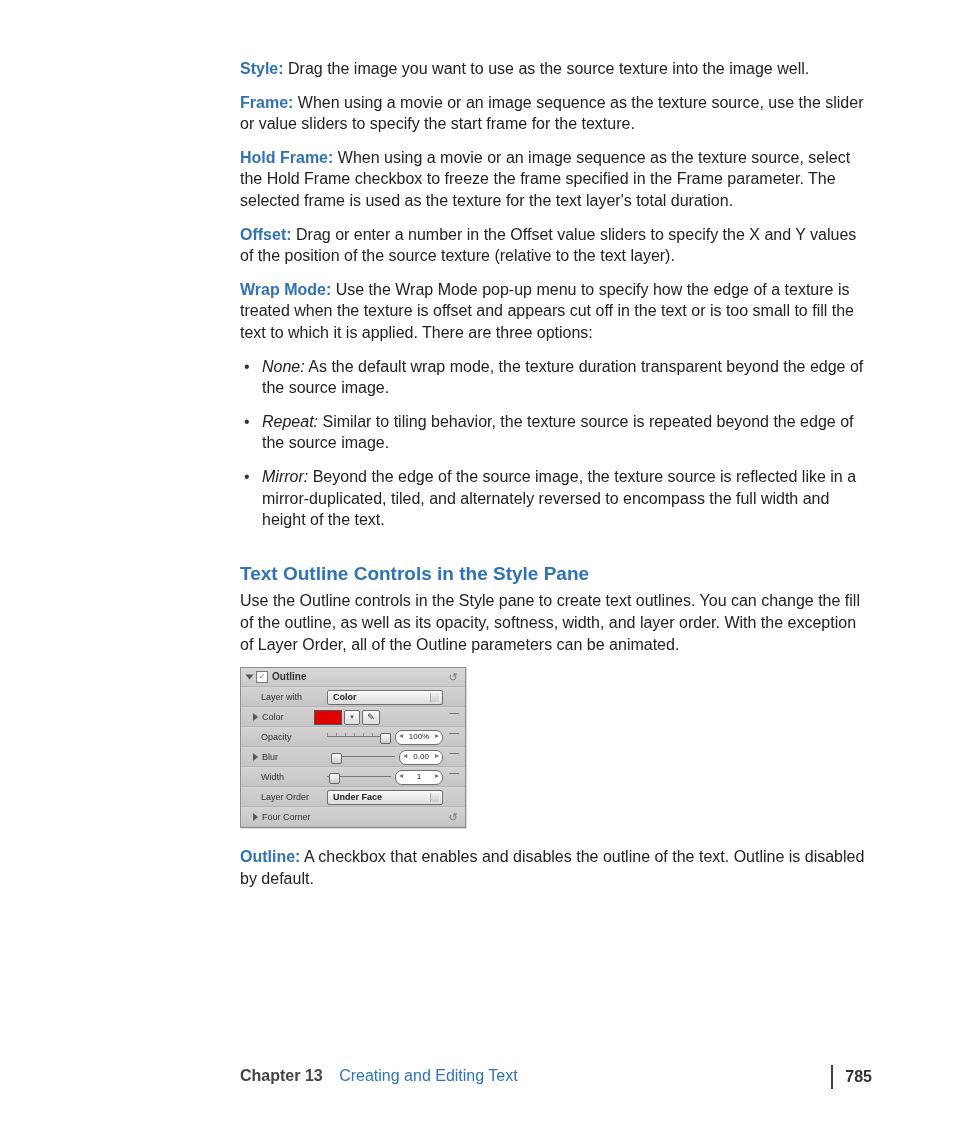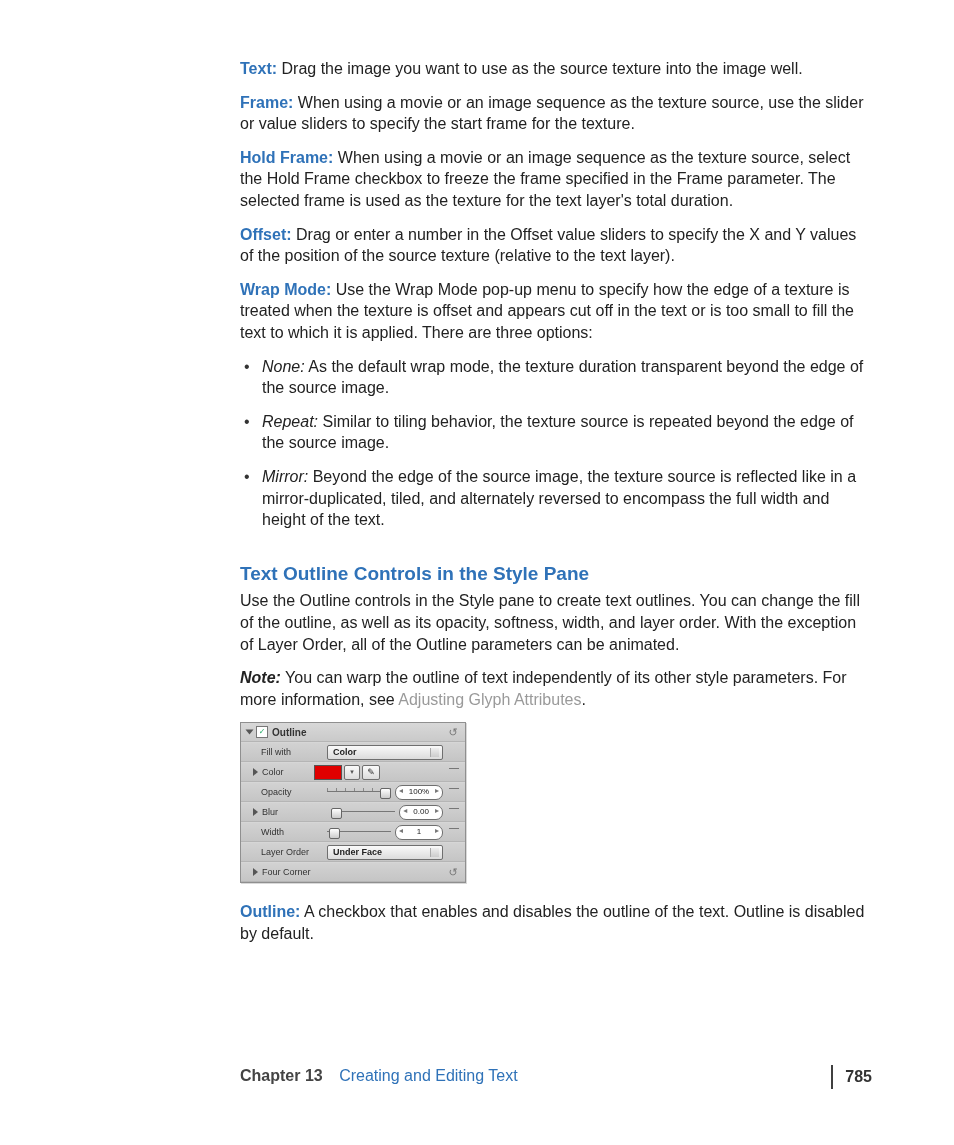--- a/index.html
+++ b/index.html
@@ -136,50 +136,49 @@
   .valbox{width:46px;height:13px;border:1px solid #6f6f6f;background:#fff;border-radius:7px;font-size:8px;display:flex;align-items:center;justify-content:center;position:relative;margin-right:16px;}
   .valbox .l,.valbox .r{position:absolute;top:0;color:#777;font-size:8px;}
   .valbox .l{left:3px;} .valbox .r{right:3px;}
 </style>
 </head>
 <body>
 
 <div class="page">
   <div class="content">
 
-    <p><span class="label">Text:</span>  <span>Drag the image you want to use as the source texture into the image well.</span></p>
+    <p><span class="label">Style:</span>  <span>Drag the image you want to use as the source texture into the image well.</span></p>
 
     <p><span class="label">Frame:</span>  <span>When using a movie or an image sequence as the texture source, use the slider or value sliders to specify the start frame for the texture.</span></p>
 
     <p><span class="label">Hold Frame:</span>  <span>When using a movie or an image sequence as the texture source, select the Hold Frame checkbox to freeze the frame specified in the Frame parameter. The selected frame is used as the texture for the text layer's total duration.</span></p>
 
     <p><span class="label">Offset:</span>  <span>Drag or enter a number in the Offset value sliders to specify the X and Y values of the position of the source texture (relative to the text layer).</span></p>
 
     <p><span class="label">Wrap Mode:</span>  <span>Use the Wrap Mode pop-up menu to specify how the edge of a texture is treated when the texture is offset and appears cut off in the text or is too small to fill the text to which it is applied. There are three options:</span></p>
 
     <ul class="wrap-list">
       <li><span class="italic">None:</span>  <span>As the default wrap mode, the texture duration transparent beyond the edge of the source image.</span></li>
       <li><span class="italic">Repeat:</span>  <span>Similar to tiling behavior, the texture source is repeated beyond the edge of the source image.</span></li>
       <li><span class="italic">Mirror:</span>  <span>Beyond the edge of the source image, the texture source is reflected like in a mirror-duplicated, tiled, and alternately reversed to encompass the full width and height of the text.</span></li>
     </ul>
 
     <div class="heading">Text Outline Controls in the Style Pane</div>
     <p>Use the Outline controls in the Style pane to create text outlines. You can change the fill of the outline, as well as its opacity, softness, width, and layer order. With the exception of Layer Order, all of the Outline parameters can be animated.</p>
 
-    <p><span class="note-label">Note:</span>  <span>You can warp the outline of text independently of its other style parameters. For more information, see </span><span class="greylink">Adjusting Glyph Attributes</span><span>.</span></p>
 
     <div class="panel">
       <div class="panel-row header">
         <span class="disc open"></span>
         <span class="chk">✓</span>
         <span class="lbl">Outline</span>
         <span class="reset">↺</span>
       </div>
       <div class="panel-row">
-        <span class="lbl" style="padding-left:14px">Fill with</span>
+        <span class="lbl" style="padding-left:14px">Layer with</span>
         <div class="popup">
             <span>Color</span>
             <span class="arrows">▴<br>▾</span>
           </div>
       </div>
       <div class="panel-row">
         <span class="disc closed" style="margin-left:6px"></span>
         <span class="lbl" style="width:52px">Color</span>
         <div class="swatch-row">
           <div class="swatch"></div>

